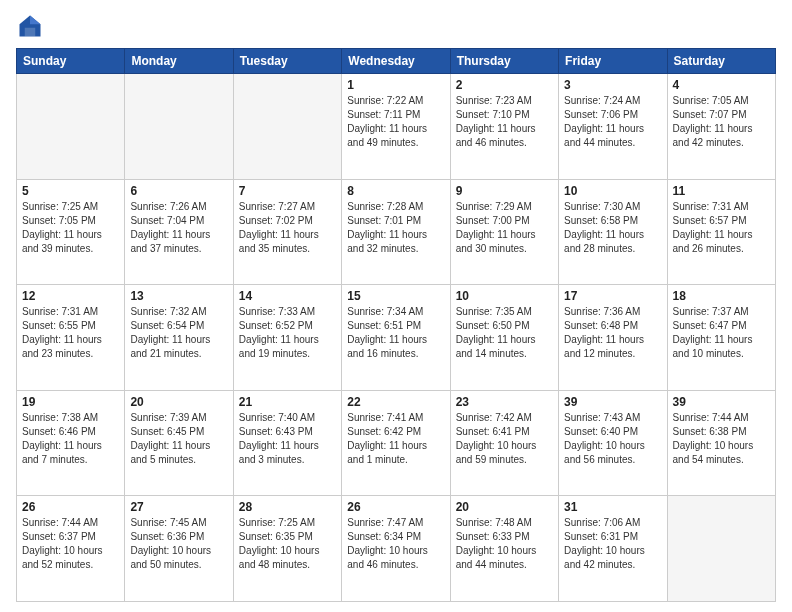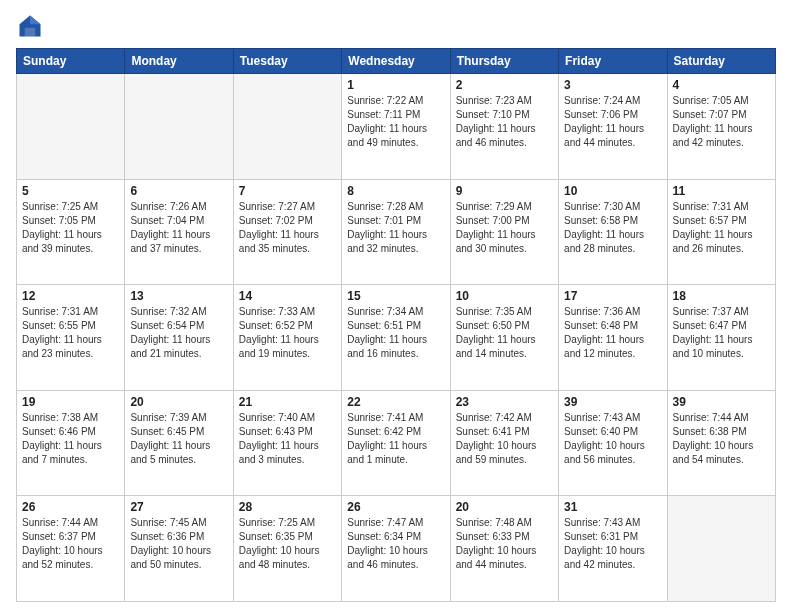--- a/index.html
+++ b/index.html
@@ -352,21 +352,21 @@
           </td>
           <td>
             <span class="day-num">20</span>
             <div class="day-info">Sunrise: 7:48 AM
 Sunset: 6:33 PM
 Daylight: 10 hours
 and 44 minutes.</div>
           </td>
           <td>
             <span class="day-num">31</span>
-            <div class="day-info">Sunrise: 7:43 AM
+            <div class="day-info">Sunrise: 7:06 AM
 Sunset: 6:31 PM
 Daylight: 10 hours
 and 42 minutes.</div>
           </td>
           <td class="empty"></td>
         </tr>
       </tbody>
   </table>
 </div>
 

